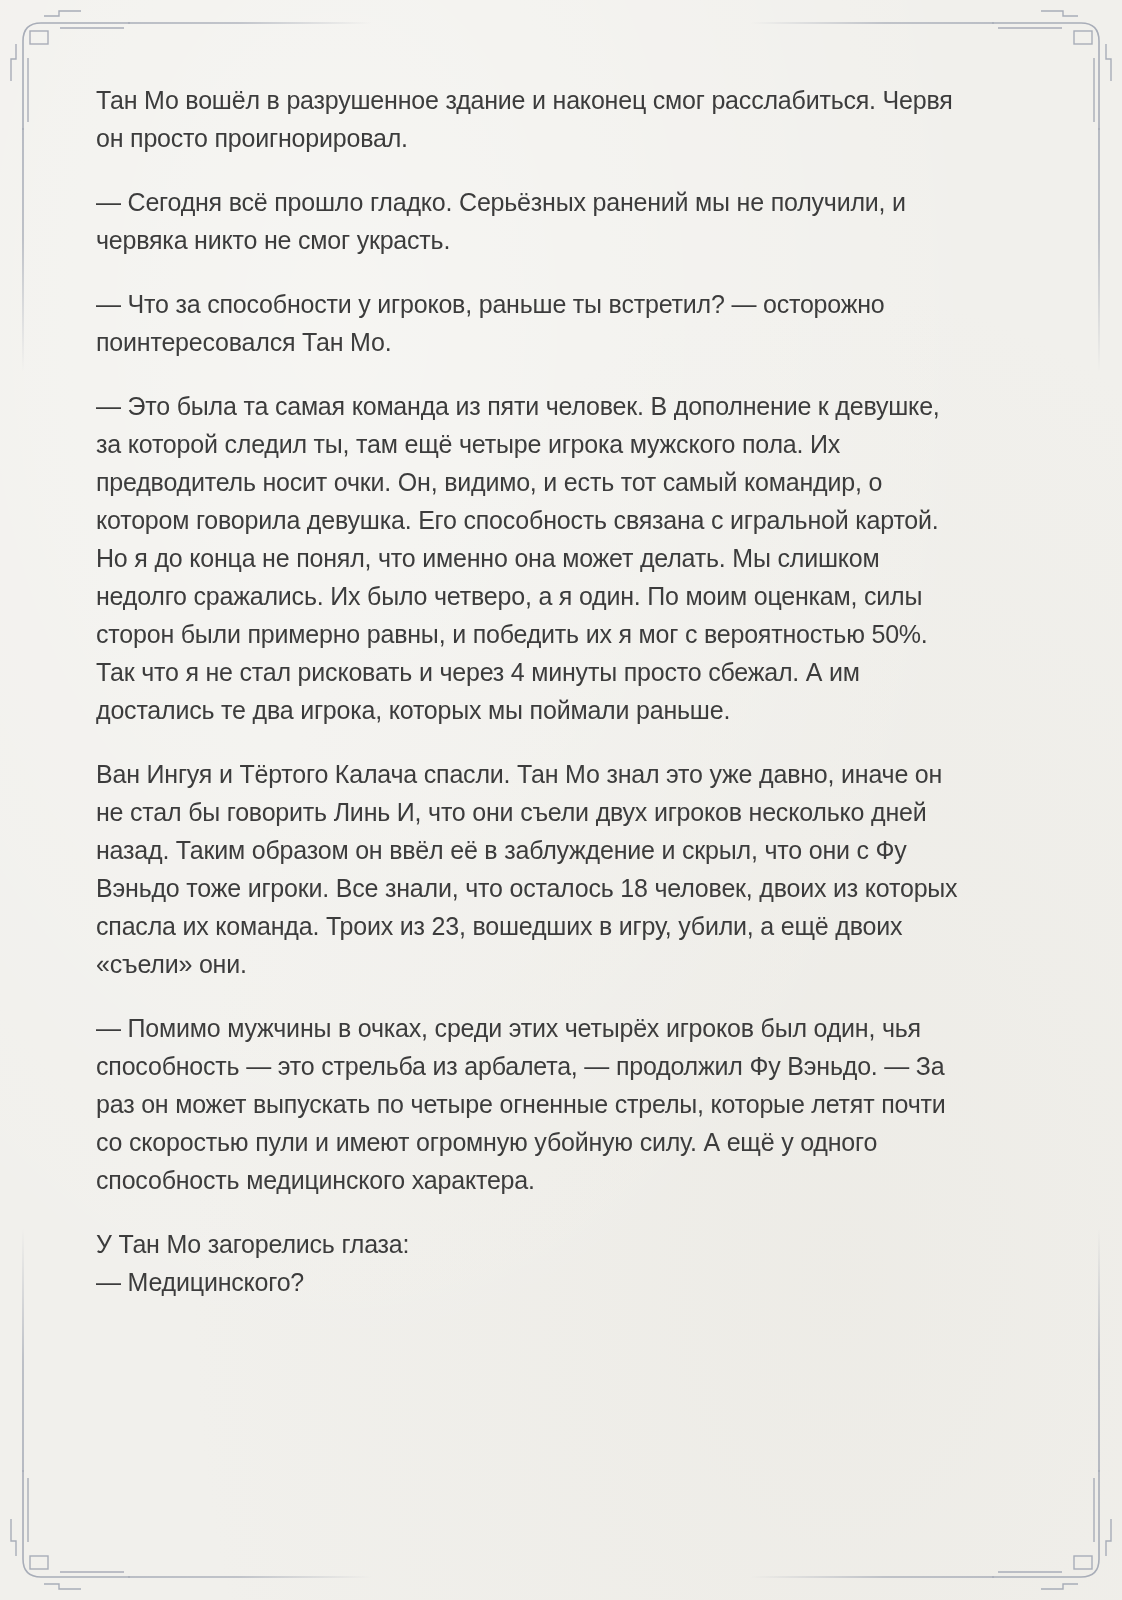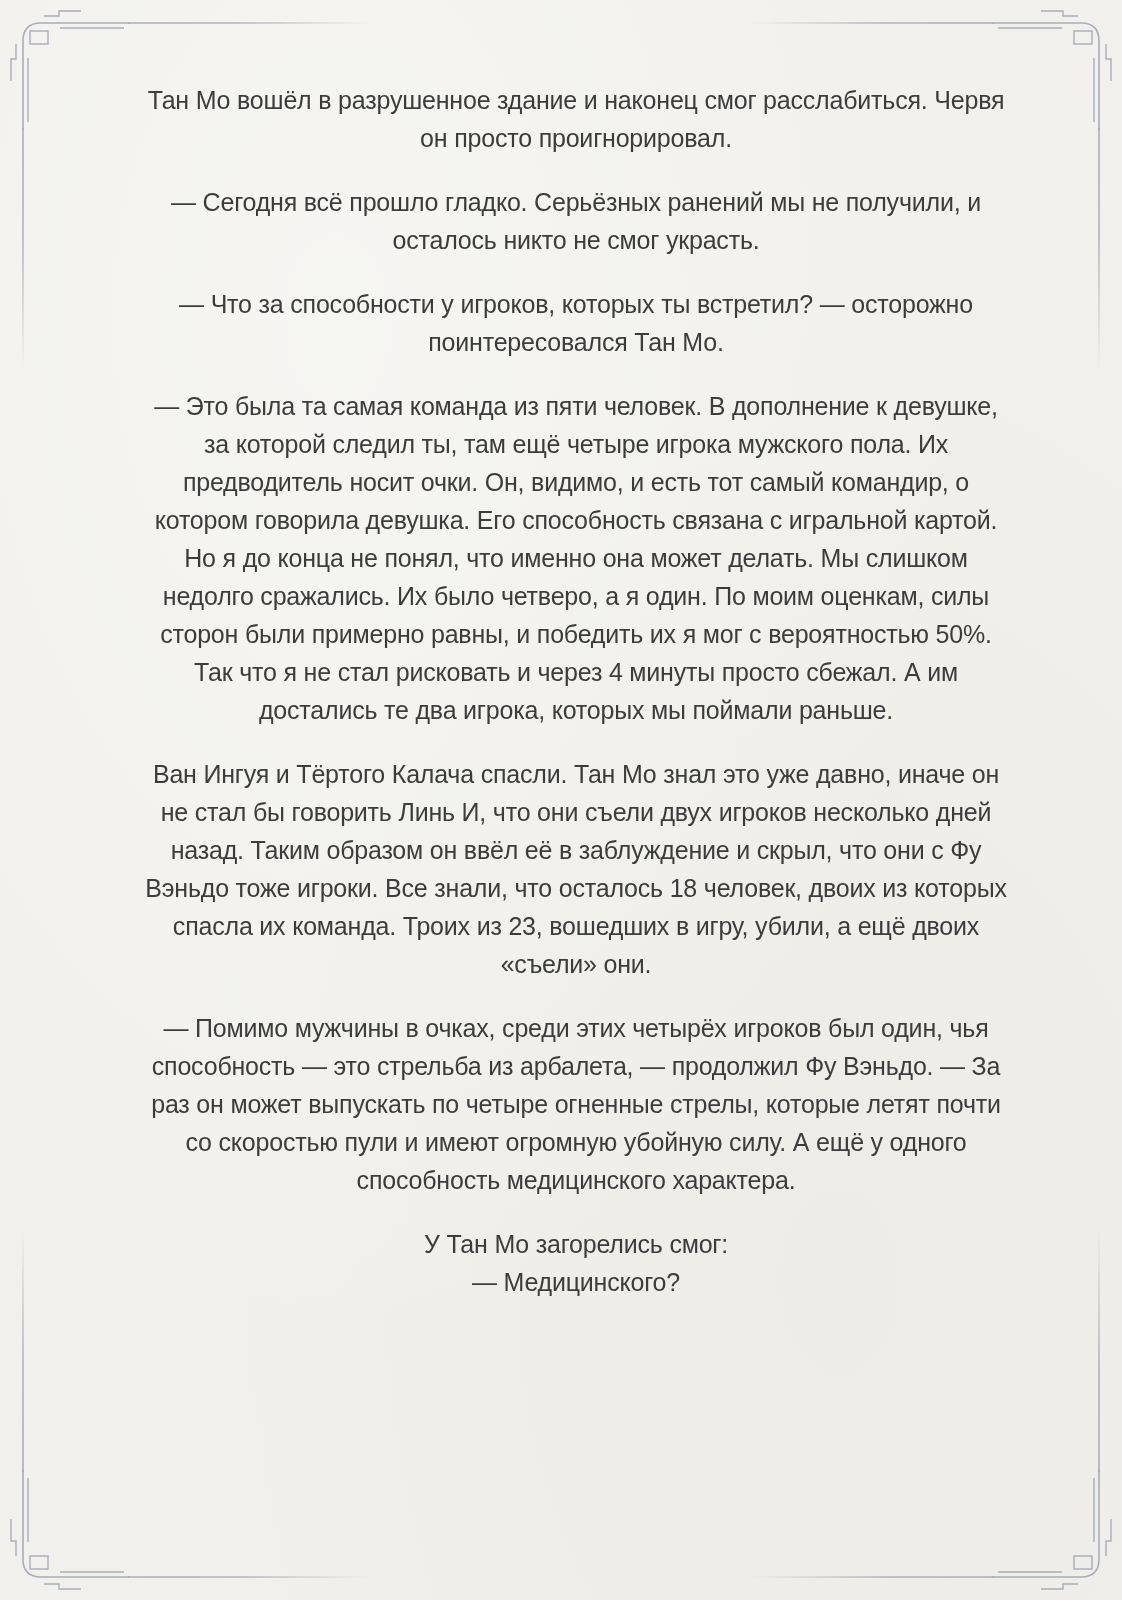--- a/index.html
+++ b/index.html
@@ -27,21 +27,20 @@
     position:absolute;left:0;top:0;width:1122px;height:1600px;
     pointer-events:none;
   }
   .page-text{
     position:absolute;
     left:96px;top:81px;width:960px;
     font-size:25px;
     line-height:38px;
     letter-spacing:-0.2px;
     color:var(--text-color);
-    text-align:center;
   }
   .page-text p{
     margin:0 0 26px 0;
     white-space:pre-line;
   }
   .page-text p:last-child{margin-bottom:0;}
 </style>
 </head>
 <body>
 
@@ -78,22 +77,22 @@
   <use href="#corner"></use>
   <use href="#corner" transform="translate(1122,0) scale(-1,1)"></use>
   <use href="#corner" transform="translate(0,1600) scale(1,-1)"></use>
   <use href="#corner" transform="translate(1122,1600) scale(-1,-1)"></use>
 </svg>
 
 <main class="page-text">
     <p>Тан Мо вошёл в разрушенное здание и наконец смог расслабиться. Червя
 он просто проигнорировал.</p>
     <p>— Сегодня всё прошло гладко. Серьёзных ранений мы не получили, и
-осталось никто не смог украсть.</p>
-    <p>— Что за способности у игроков, которых ты встретил? — осторожно
+червяка никто не смог украсть.</p>
+    <p>— Что за способности у игроков, раньше ты встретил? — осторожно
 поинтересовался Тан Мо.</p>
     <p>— Это была та самая команда из пяти человек. В дополнение к девушке,
 за которой следил ты, там ещё четыре игрока мужского пола. Их
 предводитель носит очки. Он, видимо, и есть тот самый командир, о
 котором говорила девушка. Его способность связана с игральной картой.
 Но я до конца не понял, что именно она может делать. Мы слишком
 недолго сражались. Их было четверо, а я один. По моим оценкам, силы
 сторон были примерно равны, и победить их я мог с вероятностью 50%.
 Так что я не стал рисковать и через 4 минуты просто сбежал. А им
 достались те два игрока, которых мы поймали раньше.</p>
@@ -101,15 +100,15 @@
 не стал бы говорить Линь И, что они съели двух игроков несколько дней
 назад. Таким образом он ввёл её в заблуждение и скрыл, что они с Фу
 Вэньдо тоже игроки. Все знали, что осталось 18 человек, двоих из которых
 спасла их команда. Троих из 23, вошедших в игру, убили, а ещё двоих
 «съели» они.</p>
     <p>— Помимо мужчины в очках, среди этих четырёх игроков был один, чья
 способность — это стрельба из арбалета, — продолжил Фу Вэньдо. — За
 раз он может выпускать по четыре огненные стрелы, которые летят почти
 со скоростью пули и имеют огромную убойную силу. А ещё у одного
 способность медицинского характера.</p>
-    <p>У Тан Мо загорелись смог:
+    <p>У Тан Мо загорелись глаза:
 — Медицинского?</p>
   </main>
 
 </body></html>

